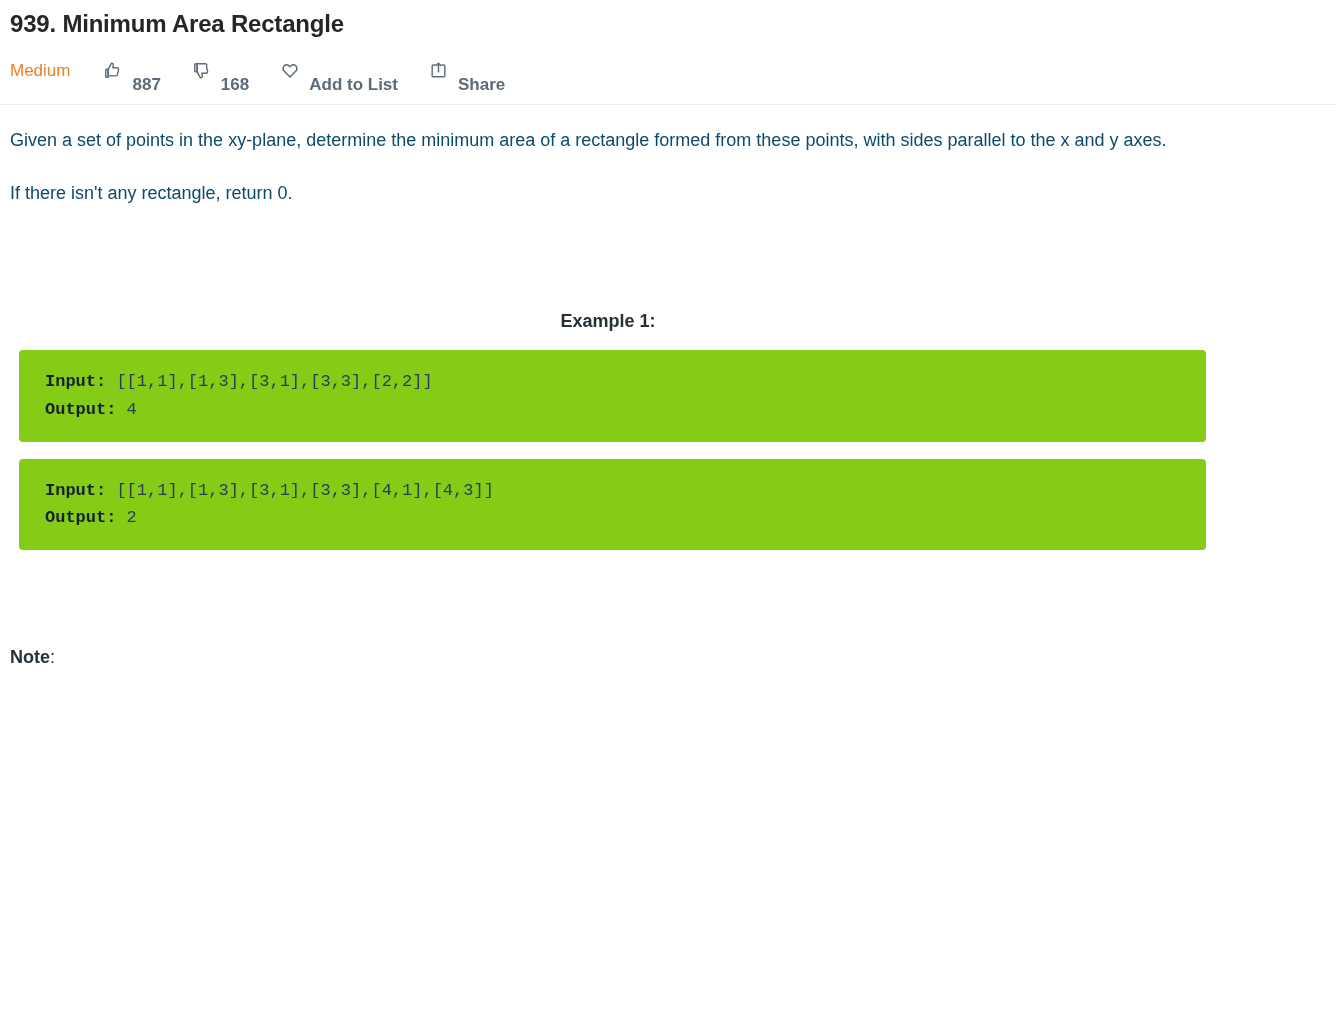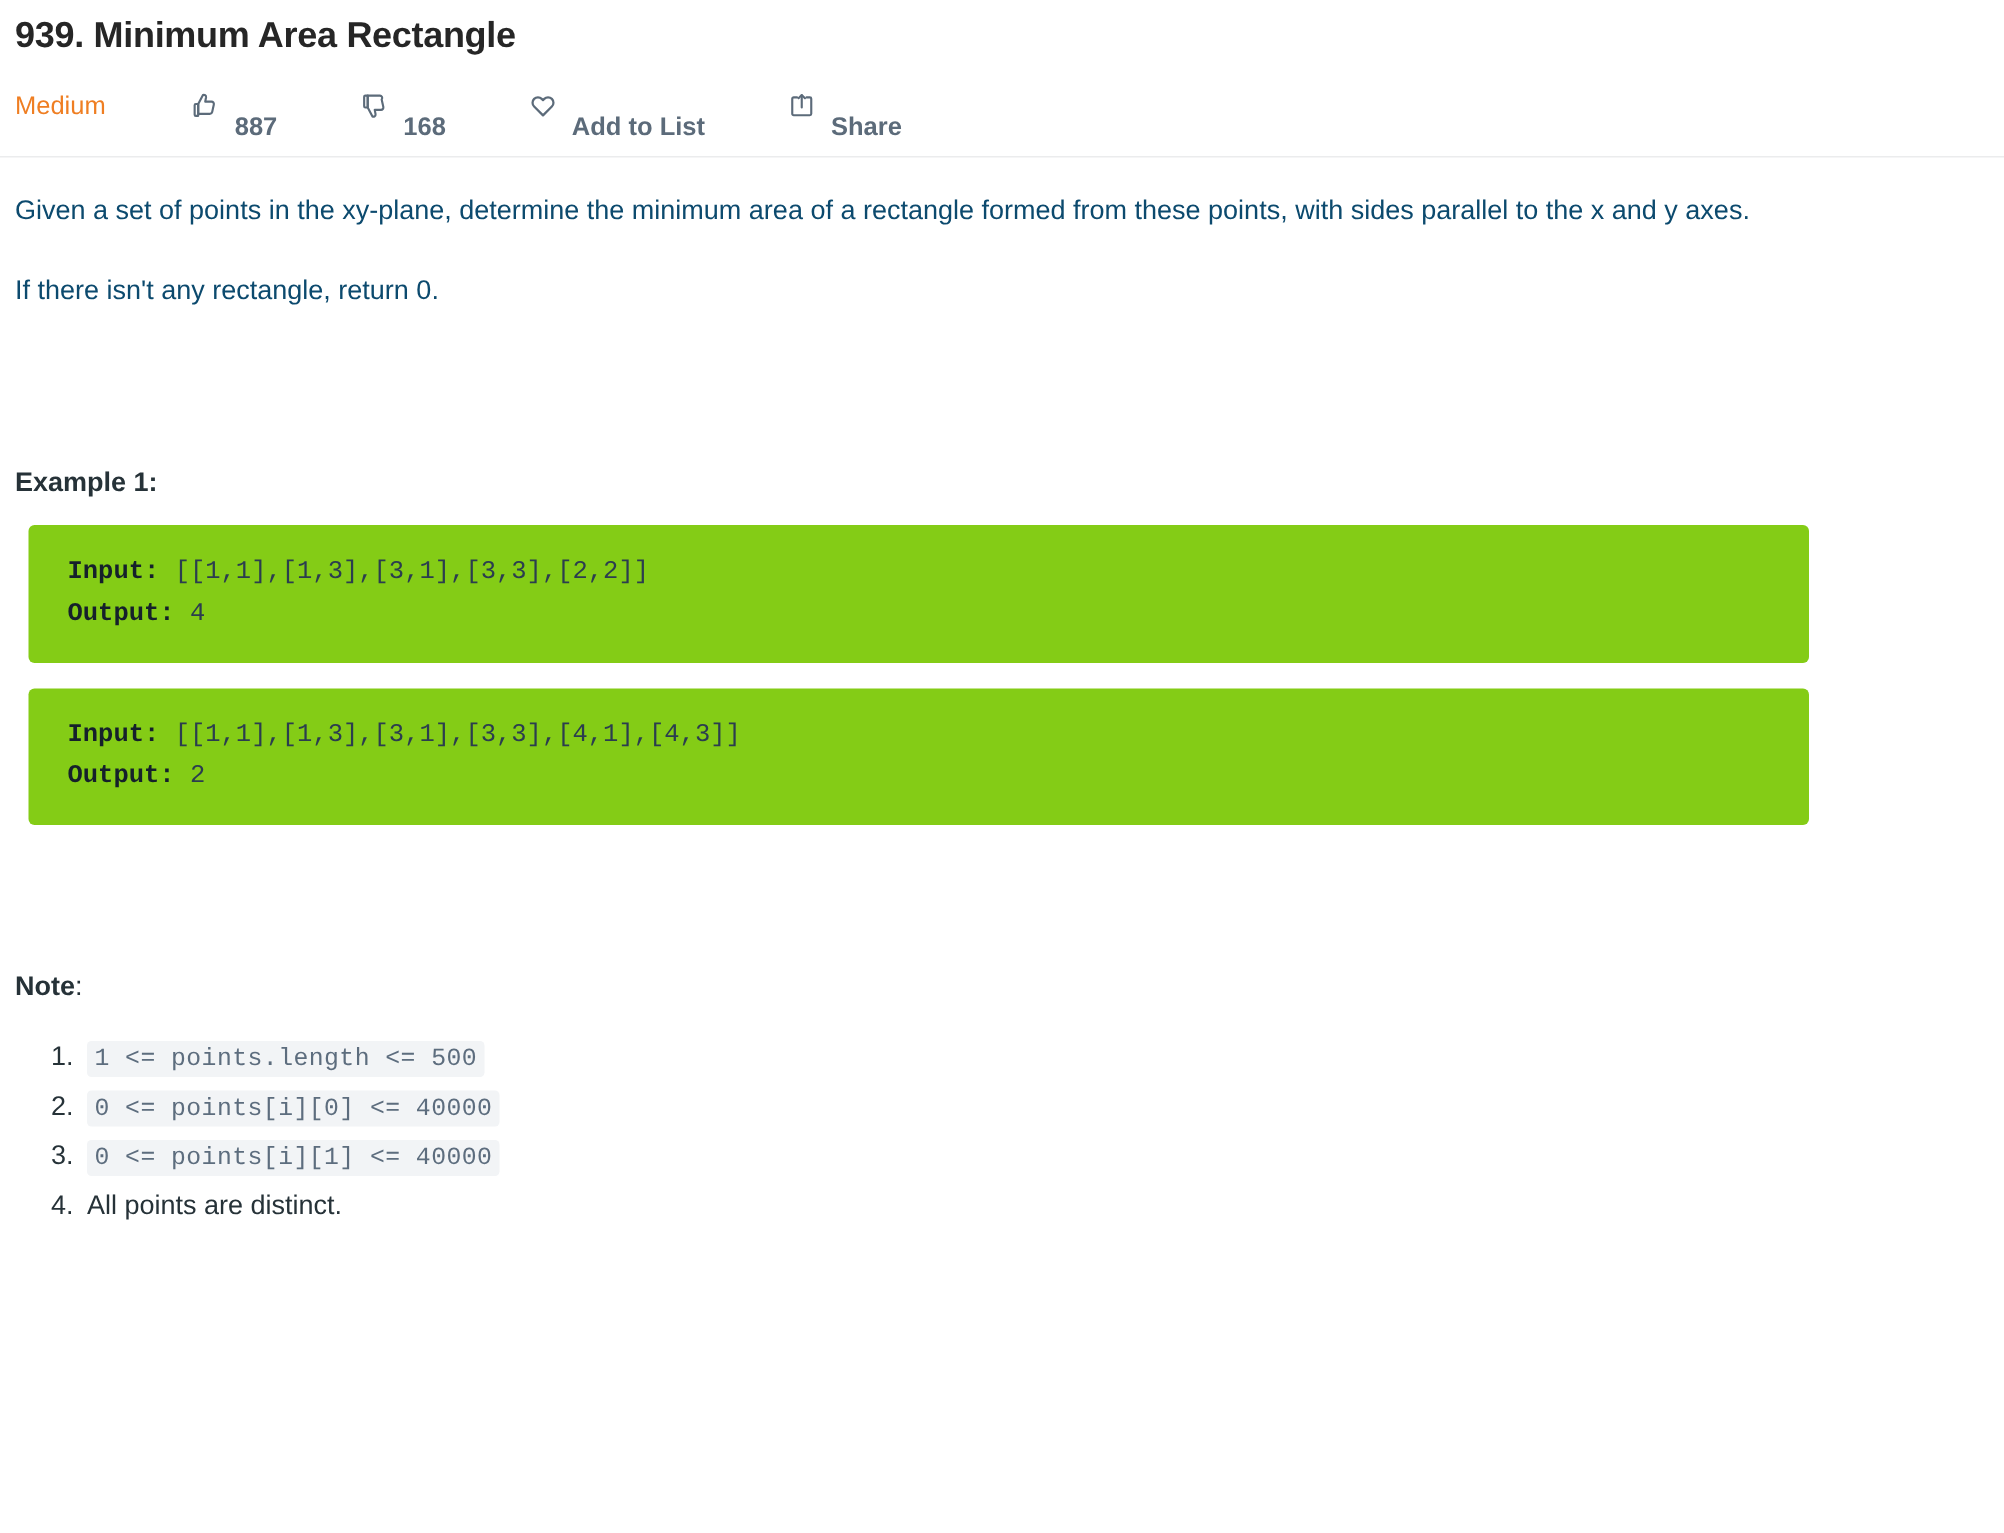--- a/index.html
+++ b/index.html
@@ -31,21 +31,20 @@
     margin: 0;
     padding: 8px 0 0 10px;
     line-height: 1.3;
   }
 
   .meta-bar {
     display: flex;
     align-items: center;
     padding: 14px 0 0 10px;
     height: 34px;
-    gap: 24px;
   }
 
   .difficulty {
     font-size: 17px;
     color: #ef7e22;
     margin-right: 32px;
     line-height: 1;
     white-space: nowrap;
   }
 
@@ -89,21 +88,21 @@
   }
   .para.second { margin-top: 26px; }
 
   .example-heading {
     font-size: 18px;
     font-weight: bold;
     color: #263238;
     margin: 0;
     line-height: 1.35;
   }
-  .heading-ex1 { margin-top: 102px; }
+  .heading-ex1 { margin-top: 102px; text-align: center; }
   .heading-ex2 { margin-top: 30px; }
 
   .code-block {
     background: #84cc16;
     border-radius: 4px;
     padding: 18px 0 18px 26px;
     margin-top: 17px;
     margin-left: 9px;
     margin-right: 0;
     font-family: "Liberation Mono", monospace;
@@ -217,21 +216,15 @@
 
     <div class="code-block"><span class="k">Input:</span><span class="v"> [[1,1],[1,3],[3,1],[3,3],[2,2]]</span>
 <span class="k">Output:</span><span class="v"> 4</span></div>
 
 
     <div class="code-block"><span class="k">Input:</span><span class="v"> [[1,1],[1,3],[3,1],[3,3],[4,1],[4,3]]</span>
 <span class="k">Output:</span><span class="v"> 2</span></div>
 
     <p class="note-heading"><b>Note</b><span>:</span></p>
 
-    <ol class="note-list">
-      <li><code>1 &lt;= points.length &lt;= 500</code></li>
-      <li><code>0 &lt;= points[i][0] &lt;= 40000</code></li>
-      <li><code>0 &lt;= points[i][1] &lt;= 40000</code></li>
-      <li class="plain">All points are distinct.</li>
-    </ol>
 
   </div>
 </div>
 
 </body></html>

